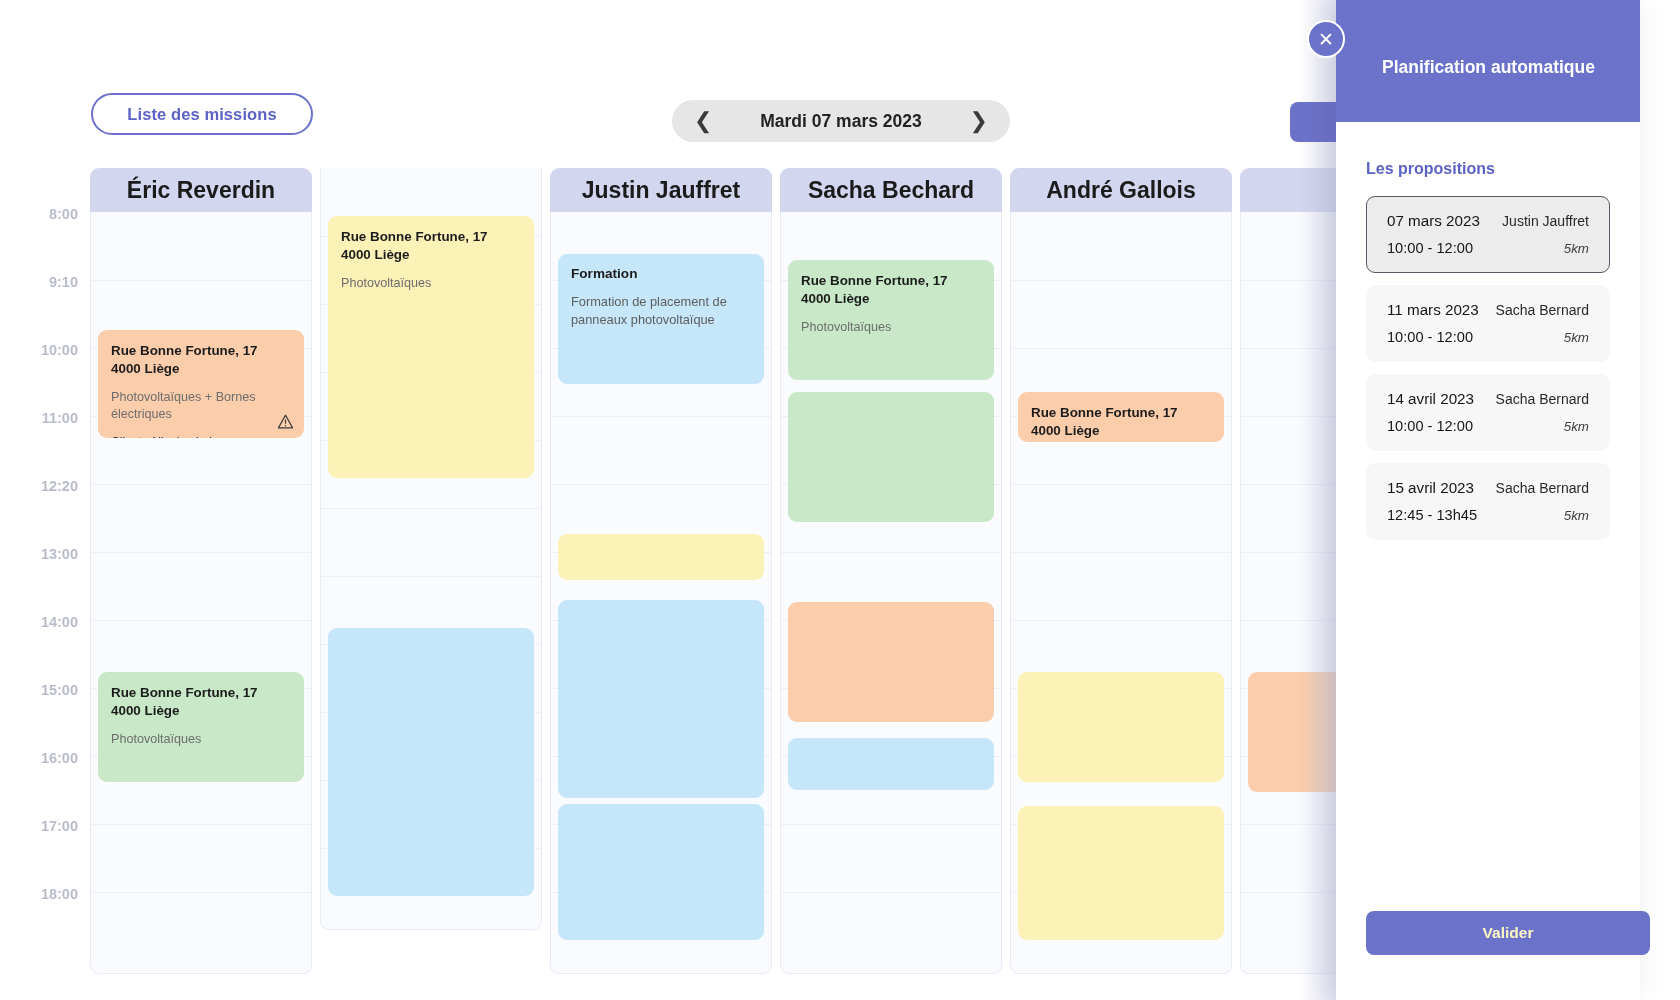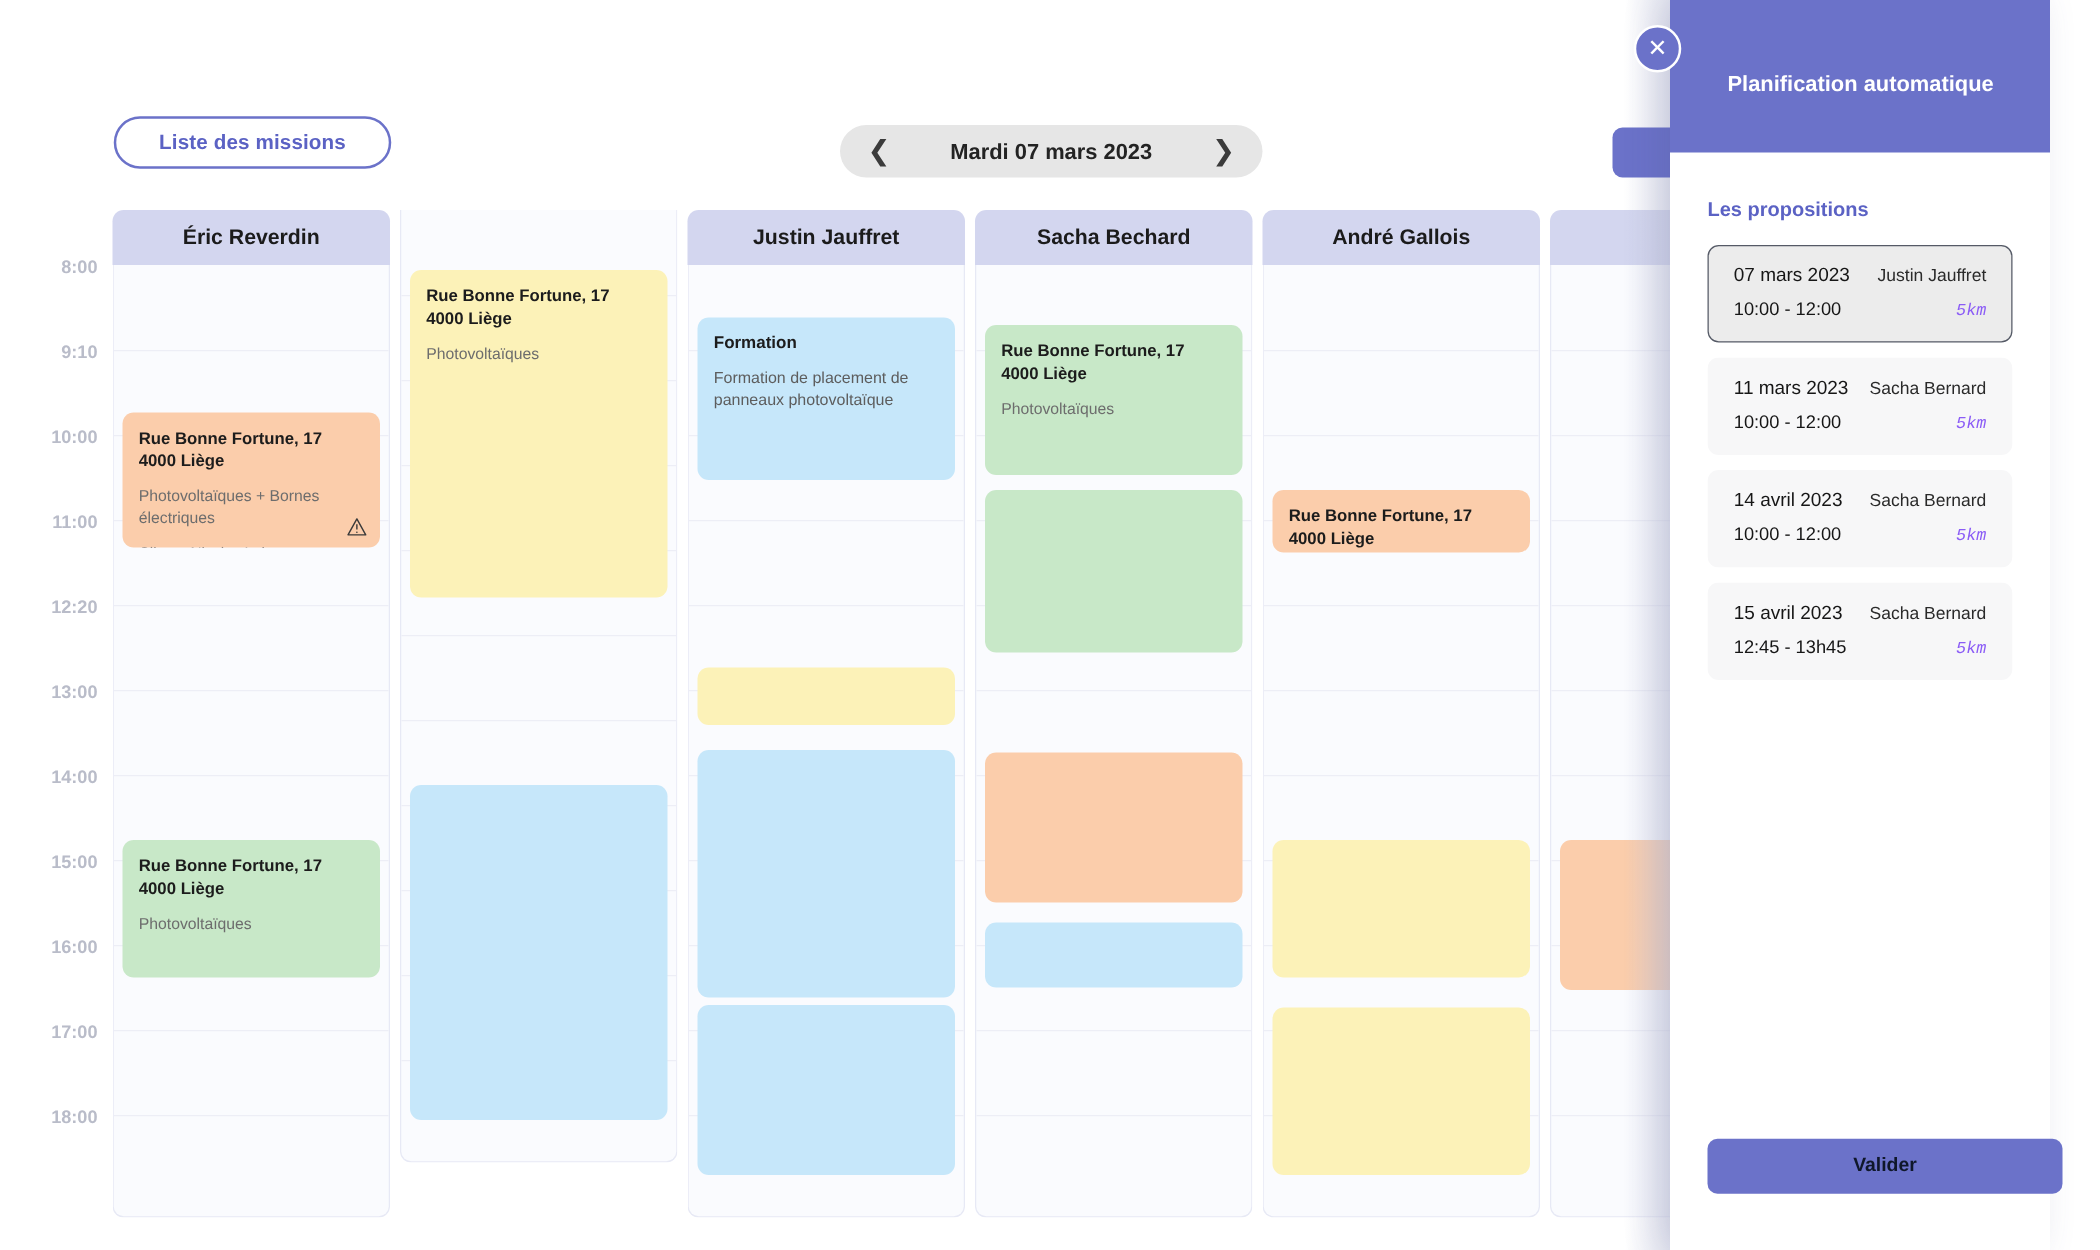--- a/index.html
+++ b/index.html
@@ -37,21 +37,21 @@
   .timelabel {
     position:absolute; right:12px; width:70px; text-align:right;
     font-size:14.5px; color:#b9bcc9; transform: translateY(-50%);
   }
   .colsarea { position:absolute; left:90px; top:0; right:0; height:810px; }
 
   .col { position:absolute; top:0; width:222px; }
   .col-head {
     height:44px; background:#d3d6ef; border-radius:9px 9px 0 0;
     display:flex; align-items:center; justify-content:center;
-    font-size:17px; font-weight:bold; color:#1b1b1b;
+    font-size:23px; font-weight:bold; color:#1b1b1b;
   }
   .col-body {
     position:relative; height:762px; background:#fafbfe;
     border-left:1px solid #e7e9f5; border-right:1px solid #e7e9f5;
     border-bottom:1px solid #e7e9f5;
     border-radius:0 0 9px 9px;
     overflow:hidden;
   }
   .hourline { position:absolute; left:0; right:0; height:1px; background:#edeef6; }
 
@@ -104,24 +104,24 @@
   .props { margin:18px 30px 0 30px; }
   .prop {
     background:#f7f7f8; border-radius:9px; padding:15px 20px 16px 20px;
     margin-bottom:12px; border:1.5px solid transparent; cursor:pointer;
   }
   .prop.selected { background:#ececec; border-color:#555a66; }
   .prop-row { display:flex; justify-content:space-between; align-items:baseline; }
   .prop .date { font-size:15.2px; color:#161616; }
   .prop .who  { font-size:14px; color:#2a2a2a; }
   .prop .time { font-size:14.6px; color:#161616; margin-top:11px; }
-  .prop .dist { font-size:13.4px; color:#8b5cf6; font-style:italic;font-family:Liberation Mono, monospace; }
+  .prop .dist { font-size:13.4px; color:#404040; font-style:italic; }
   .validate {
     position:absolute; left:30px; bottom:45px; width:284px; height:44px;
-    background:#6b72c9; border-radius:8px; border:none; color:#0f172a;
+    background:#6b72c9; border-radius:8px; border:none; color:#fef9c3;
     font-size:15.5px; font-weight:bold; cursor:pointer;
   }
 </style>
 </head>
 <body>
 
 <div id="root">
 
   <button class="missions-btn">Liste des missions</button>
 

